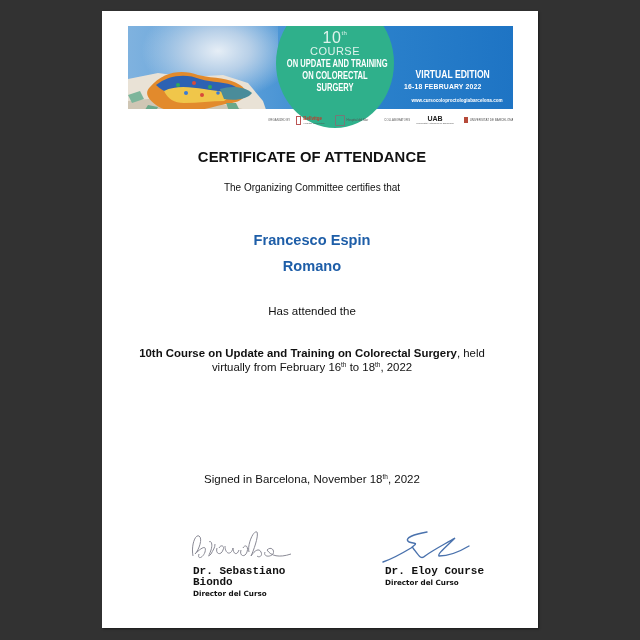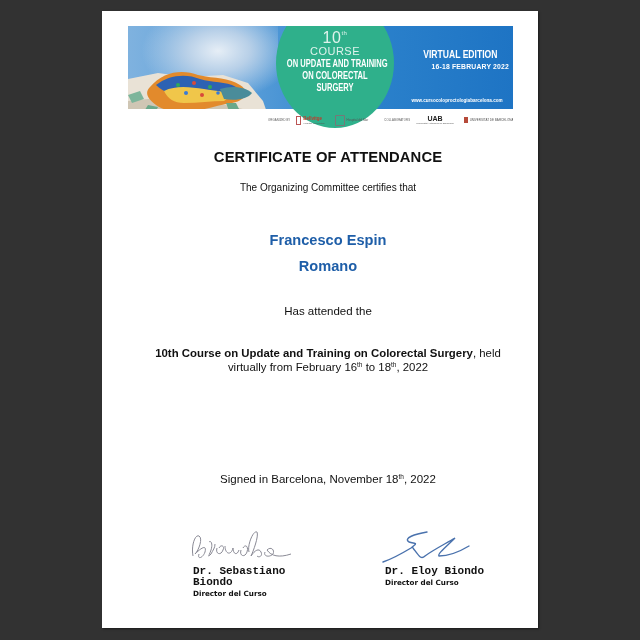--- a/index.html
+++ b/index.html
@@ -83,23 +83,23 @@
       font-weight: bold;
       transform: scaleX(0.72);
       transform-origin: center;
       white-space: nowrap;
       margin-top: 1px;
       line-height: 11px;
     }
     .virtual {
       position: absolute;
       left: 276px;
-      top: 22px;
+      top: 42px;
       width: 105px;
-      text-align: right;
+      text-align: left;
       color: #ffffff;
     }
     .virt-title {
       font-size: 11px;
       font-weight: bold;
       transform: scaleX(0.78);
       white-space: nowrap;
     }
     .virt-dates {
       font-size: 6.8px;
@@ -143,21 +143,20 @@
     .logo-ub-mark { width: 4px; height: 6px; background: #b64a3a; }
     .logo-ub { font-size: 3px; color: #555; }
 
     
     .text-block {
       position: absolute;
       left: 0;
       width: 420px;
       text-align: center;
       color: #111;
-      padding-left: 16px;
     }
     .cert-title {
       top: 138px;
       font-size: 14.8px;
       font-weight: bold;
       letter-spacing: 0.1px;
     }
     .cert-sub {
       top: 171px;
       font-size: 10px;
@@ -305,16 +304,16 @@
       <path d="M6 30 C4 20 8 8 12 10 C16 12 12 24 8 28 C14 22 20 18 18 26 C16 32 10 34 12 28 M22 16 C24 14 26 18 24 24 C22 30 20 32 24 28 C26 24 28 22 28 18 M30 22 C28 28 34 30 36 24 C38 20 34 18 32 22 M38 20 C38 28 44 30 46 22 C46 28 50 30 52 24 M54 24 C52 30 58 32 60 26 C62 20 58 18 56 22 M62 26 C60 20 66 4 70 6 C72 10 66 26 64 30 C68 24 72 22 74 26 C76 30 72 32 70 30 M78 26 C76 30 82 32 86 28 C88 24 84 20 80 24 C84 30 92 32 104 28" stroke="#8a8a95" stroke-width="1" fill="none"></path>
     </svg>
     <div class="sig-name">Dr. Sebastiano Biondo</div>
     <div class="sig-role">Director del Curso</div>
   </div>
 
   <div class="sig sig-2">
     <svg class="sig-svg" width="120" height="40" viewBox="0 0 120 40" style="margin-left:-10px">
       <path d="M58 6 C46 8 34 12 40 16 C46 18 50 16 42 22 C32 28 20 34 14 36 M44 22 C50 30 52 34 56 30 C64 24 76 18 86 12 C78 20 68 28 70 30 C78 30 90 26 100 20" stroke="#4a72ad" stroke-width="1.4" fill="none" stroke-linecap="round"></path>
     </svg>
-    <div class="sig-name">Dr. Eloy Biondo</div>
+    <div class="sig-name">Dr. Eloy Course</div>
     <div class="sig-role">Director del Curso</div>
   </div>
 </div>
 
 </body></html>

